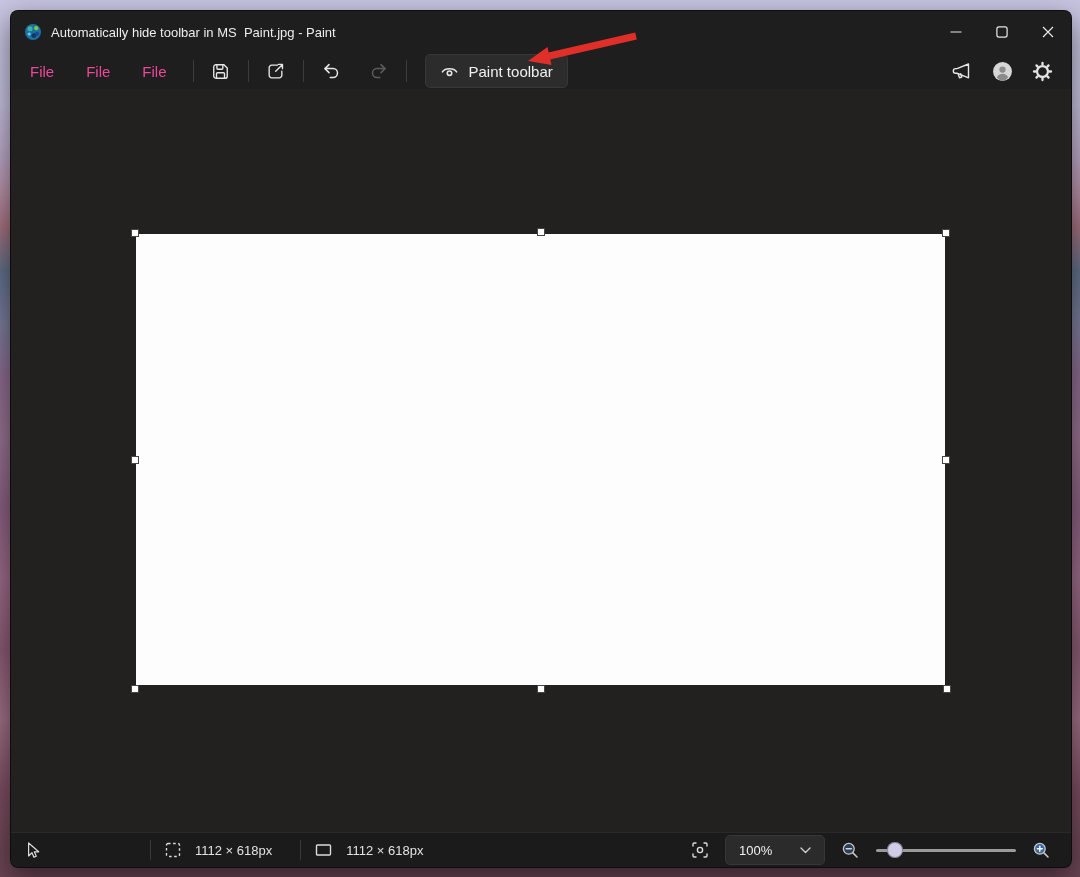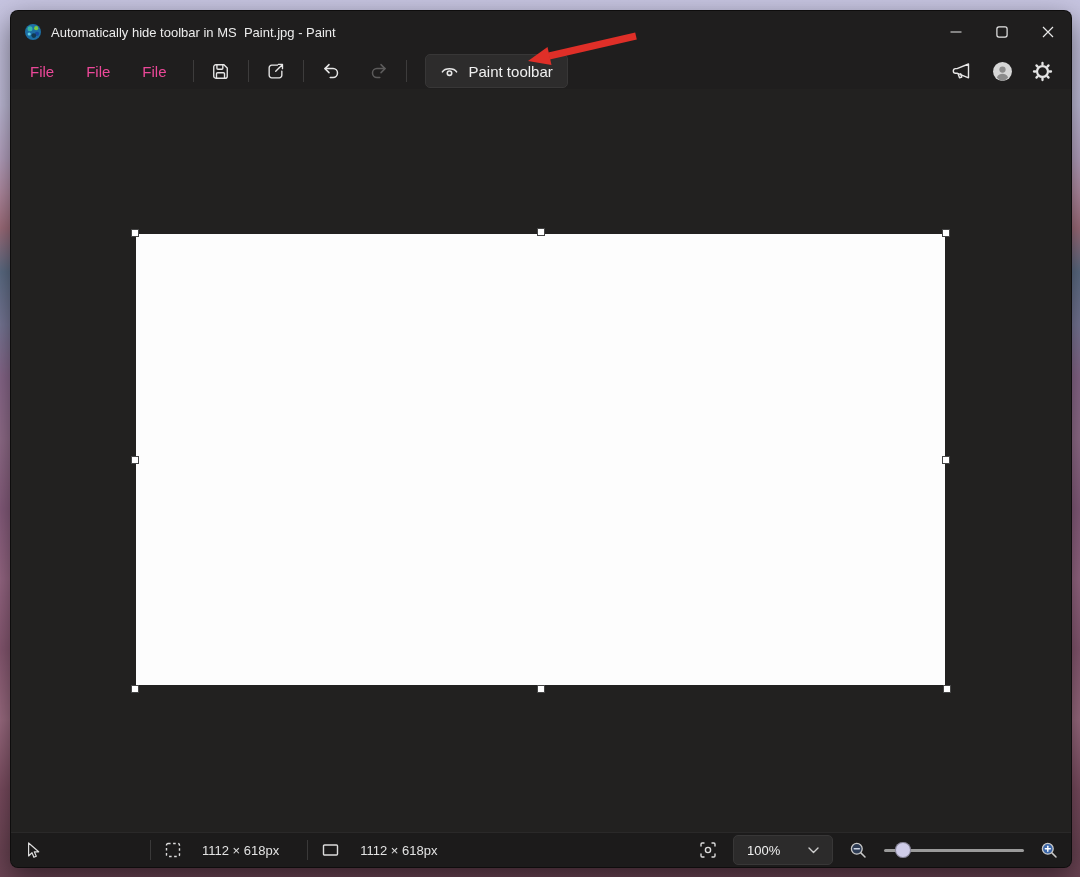--- a/index.html
+++ b/index.html
@@ -44,22 +44,22 @@
   .h-ml { left:-5px;  top:50%; margin-top:-4px; }
   .h-mr { right:-5px; top:50%; margin-top:-4px; }
   .h-bl { left:-5px;  bottom:-8px; }
   .h-bc { left:50%; margin-left:-4px; bottom:-8px; }
   .h-br { right:-6px; bottom:-8px; }
   
   .statusbar { height:35px; flex:0 0 auto; background:#1c1b1b; border-top:1px solid #2a2929;
     display:flex; align-items:center; color:#e2e2e2; font-size:13px; }
   .sb-left { display:flex; align-items:center; padding-left:13px; }
   .sb-sep { width:1px; height:20px; background:#3a3939; }
-  .sb-chip { display:flex; align-items:center; gap:21px; }
-  .sb-right { margin-left:auto; display:flex; align-items:center; gap:16px; padding-right:12px; }
+  .sb-chip { display:flex; align-items:center; gap:14px; }
+  .sb-right { margin-left:auto; display:flex; align-items:center; gap:16px; padding-right:20px; }
   .zoom-dd { width:100px; height:30px; background:#2c2b2b; border:1px solid #383737; border-radius:5px;
     display:flex; align-items:center; justify-content:space-between; padding:0 13px; color:#f0f0f0; }
   .slider { position:relative; width:140px; height:16px; }
   .slider-track { position:absolute; left:0; right:0; top:7px; height:3px; background:#9a9a9a; border-radius:2px; }
   .slider-thumb { position:absolute; left:11px; top:0; width:16px; height:16px; border-radius:50%;
     background:#cfcce8; box-shadow:0 0 0 1px rgba(0,0,0,.35) inset; }
   
   .arrow-overlay { position:absolute; left:0; top:0; width:1080px; height:877px; pointer-events:none; z-index:60; }
   svg { display:block; }
 </style>

